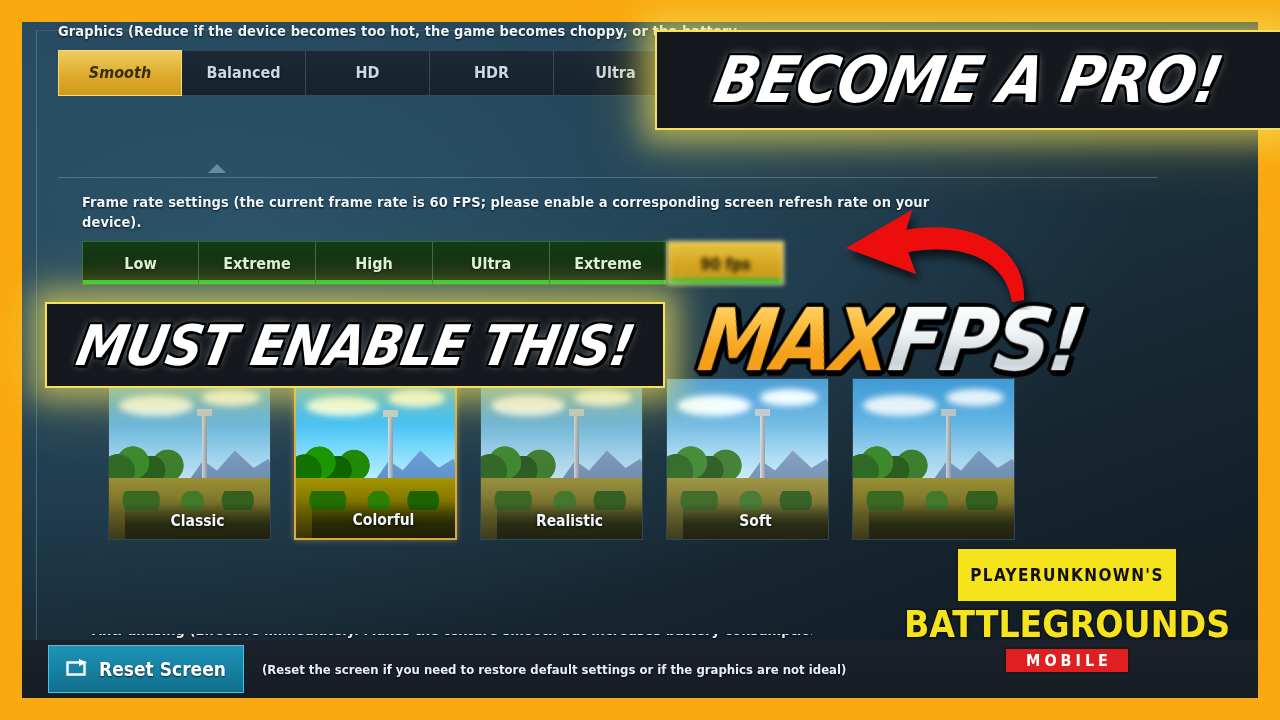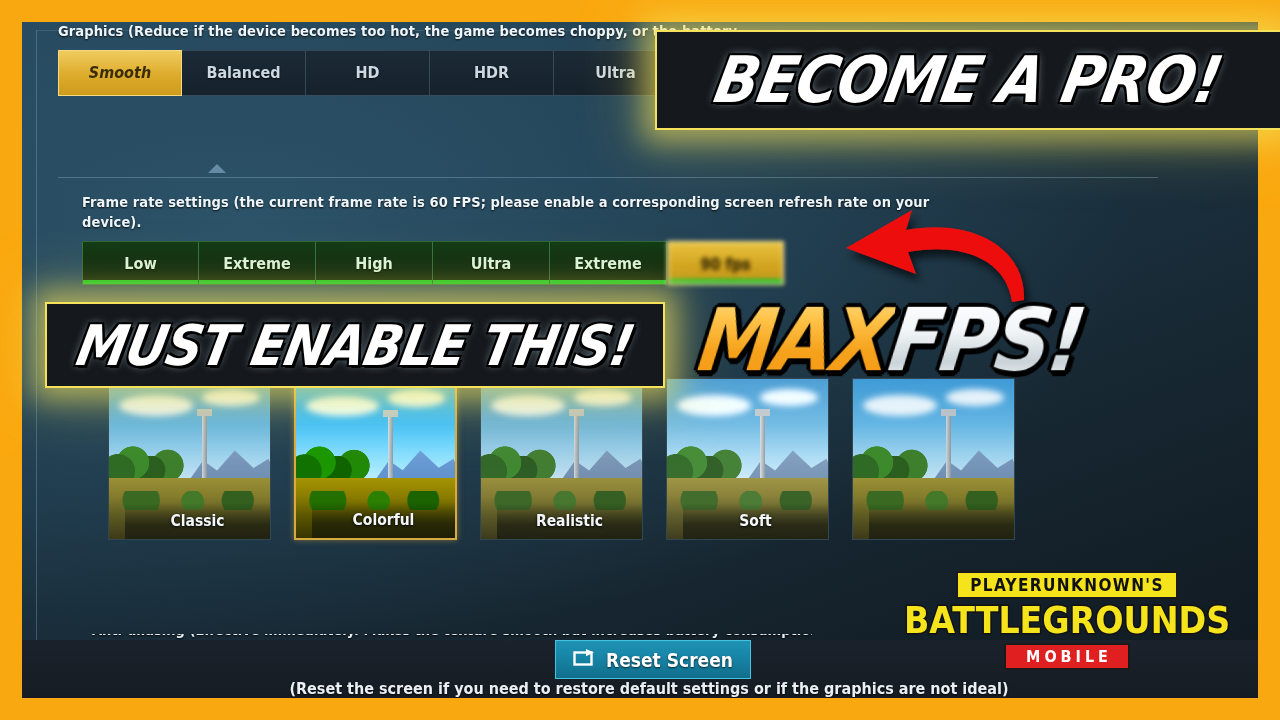--- a/index.html
+++ b/index.html
@@ -142,33 +142,33 @@
     display:block; margin-top:-12px;
     color:#e6eef4; font-size:14.5px; font-weight:bold; white-space:nowrap;
     text-shadow:0 1px 2px rgba(0,0,0,.85);
     font-family:"DejaVu Sans Condensed","Liberation Sans",sans-serif;
   }
 
   
   #bottombar {
     position:absolute; left:0; right:0; bottom:0; height:58px;
     background:linear-gradient(180deg,#1b222b 0%, #161c24 100%);
-    display:flex; align-items:center;flex-direction:column;
+    display:flex; align-items:center;
   }
   #reset-btn {
     margin-left:26px; width:196px; height:48px;
     background:linear-gradient(180deg,#1f93b5 0%, #1784a6 45%, #116e8c 100%);
     border:1px solid #45c4e2;
     display:flex; align-items:center; justify-content:center; gap:9px;
     color:#ffffff; font-size:19px; font-weight:bold;
     text-shadow:0 1px 2px rgba(0,0,0,.7);
     font-family:"DejaVu Sans Condensed","Liberation Sans",sans-serif;
   }
   #reset-hint {
-    margin-left:18px; color:#e9eff4; font-size:16px; font-weight:bold;
+    margin-left:18px; color:#e9eff4; font-size:13px; font-weight:bold;
     text-shadow:0 1px 2px rgba(0,0,0,.8);
     font-family:"DejaVu Sans Condensed","Liberation Sans",sans-serif;
   }
 
   
   .banner {
     position:absolute; background:#15181c;
     display:flex; align-items:center; justify-content:center;
     border:2px solid #f6e25a;
     box-shadow:0 0 26px 12px rgba(246,226,90,.55), 0 0 60px 20px rgba(246,226,90,.22);
@@ -214,24 +214,23 @@
   
   #red-arrow { position:absolute; left:820px; top:190px; width:250px; height:120px; }
 
   
   #pubg-logo {
     position:absolute; left:920px; top:525px; width:250px; height:110px;
     display:flex; flex-direction:column; align-items:center; gap:2px;
   }
   .lg-player {
     background:#f5e31c; color:#101010; font-weight:bold;
-    font-size:17px; letter-spacing:1.4px; padding:2px 12px;
+    font-size:17px; letter-spacing:1.4px; padding:16px 12px;
     border:2px solid #1a1a1a;
     font-family:"DejaVu Sans Condensed","Liberation Sans",sans-serif;
-    margin-top:24px;
   }
   .lg-battle {
     color:#f5e31c; font-weight:bold; font-size:37px; letter-spacing:0px;
     line-height:1; margin-top:1px;
     -webkit-text-stroke:3px #121212; paint-order:stroke fill;
     font-family:"DejaVu Sans Condensed","Liberation Sans",sans-serif;
   }
   .lg-mobile {
     background:#e02020; color:#ffffff; font-weight:bold;
     font-size:16px; letter-spacing:4px; padding:2px 16px 2px 20px;

